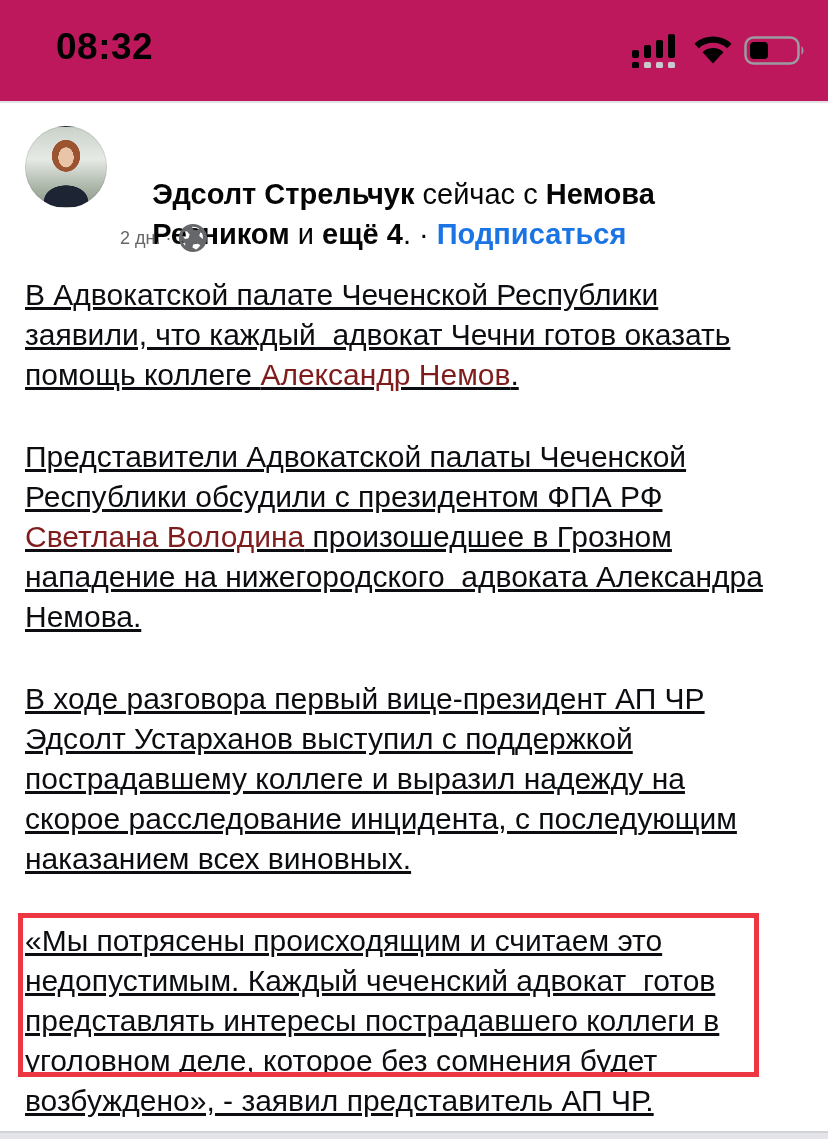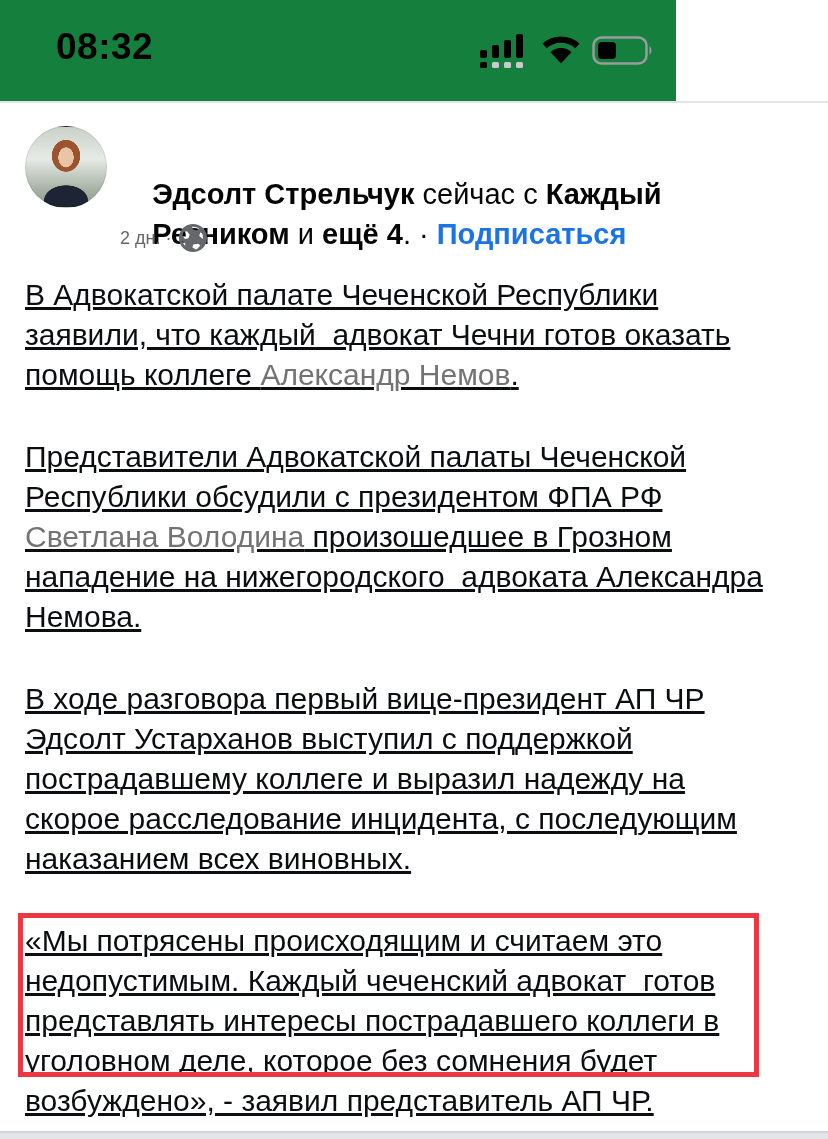--- a/index.html
+++ b/index.html
@@ -1,21 +1,21 @@
 <!DOCTYPE html>
 <html><head>
 <meta charset="utf-8">
 <style>
   html,body{margin:0;padding:0;}
   body{
     width:828px;height:1139px;position:relative;overflow:hidden;
     background:#ffffff;font-family:"Liberation Sans",sans-serif;color:#0b0d10;
   }
   
-  .status-bar{position:absolute;top:0;left:0;width:676px;height:101px;background:#15803d;}
+  .status-bar{position:absolute;top:0;left:0;width:828px;height:101px;background:#be185d;}
   .status-time{position:absolute;left:56px;top:26px;font-size:37px;font-weight:700;letter-spacing:.5px;color:#000;}
   .status-icons{position:absolute;right:22px;top:34px;display:flex;align-items:center;gap:10px;}
   .status-divider{position:absolute;top:101px;left:0;width:828px;height:2px;background:#e3e3e7;}
   
   .avatar{
     position:absolute;left:25px;top:126px;width:82px;height:82px;border-radius:50%;
     border:1px solid rgba(0,0,0,.08);box-sizing:border-box;
     background:
       radial-gradient(ellipse 13px 17px at 50% 38%, #e9c4a7 58%, rgba(0,0,0,0) 60%),
       radial-gradient(ellipse 24px 27px at 50% 36%, #9c5430 58%, rgba(0,0,0,0) 60%),
@@ -26,21 +26,21 @@
   .hline{white-space:pre;height:40px;}
   .seg{white-space:pre;}
   .seg-b{font-weight:700;}
   .follow-link{color:#1B74E4;font-weight:700;text-align:center;}
   .meta-line{margin-top:4px;font-size:18px;color:#65676B;display:flex;align-items:center;gap:8px;}
   .globe{width:28px;height:28px;display:inline-block;}
   
   .body-text{position:absolute;left:25px;top:275px;width:778px;font-size:30px;line-height:40px;color:#0b0d10;}
   .para{margin:0 0 42px 0;}
   .bline{white-space:pre;height:40px;text-decoration:underline;}
-  .mention-link{color:#737373;}
+  .mention-link{color:#7f1d1d;}
   
   .highlight-box{
     position:absolute;left:18px;top:913px;width:741px;height:164px;
     border:5px solid #EC3642;box-sizing:border-box;pointer-events:none;
   }
   
   .bottom-strip{
     position:absolute;left:0;top:1131px;width:828px;height:8px;
     background:#e4e5e9;border-top:2px solid #d2d3d9;box-sizing:border-box;
   }
@@ -78,21 +78,21 @@
       </svg>
     </span>
   </div>
 </div>
 <div class="status-divider"></div>
 
 <div class="avatar"></div>
 
 <div class="header-text">
   <div class="hline">
-    <span class="seg seg-b">Эдсолт Стрельчук</span><span class="seg"> сейчас с </span><span class="seg seg-b">Каждый</span>
+    <span class="seg seg-b">Эдсолт Стрельчук</span><span class="seg"> сейчас с </span><span class="seg seg-b">Немова</span>
   </div>
   <div class="hline">
     <span class="seg seg-b">Резником</span><span class="seg"> и </span><span class="seg seg-b">ещё 4</span><span class="seg">. · </span><span class="seg follow-link">Подписаться</span>
   </div>
   <div class="meta-line">
     <span>2 дн. ·</span>
     <span class="globe">
       <svg width="28" height="28" viewBox="0 0 16 16">
         <path fill="#65676B" d="M8 0a8 8 0 1 0 0 16A8 8 0 0 0 8 0zm5.1 5.2c.5 1.1.7 2.2.5 3.4l-2-1.7.3-2 1.2.3zM8 1.5c1.3 0 2.5.4 3.5 1l-1.3 1.1-2.2-.5-.5-1.5c.1-.1.3-.1.5-.1zM2.6 4.5l1.9-.3 1.6 1.8-.7 2.2-2 .4-1.4-1.9c.1-.8.3-1.5.6-2.2zM5.1 13.6c-1.6-.8-2.8-2.3-3.3-4l1.7 1.5.2 2.3.9.5.5-.3zm4.6 1l-2-1.2.3-1.6 2.4-.8 1.8 1.2c-.7 1.1-1.5 1.9-2.5 2.4z"></path>
       </svg>

